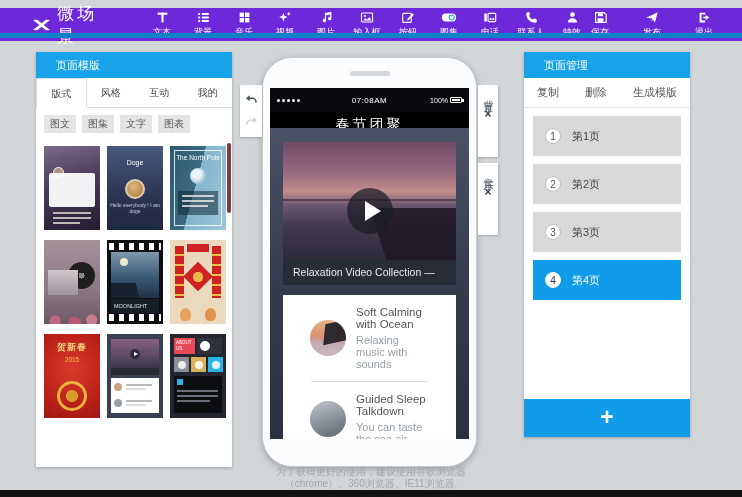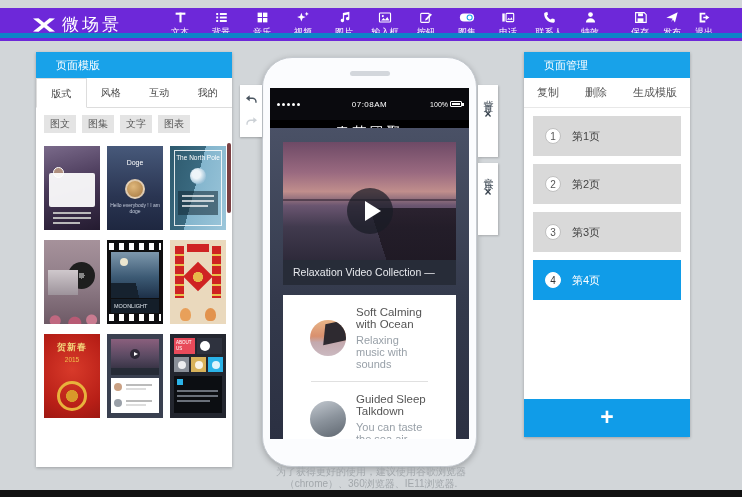--- a/index.html
+++ b/index.html
@@ -8,21 +8,21 @@
   #app { position:relative; width:742px; height:497px; background:#d2d6d9; overflow:hidden; margin:0 auto; }
 
   
   .topbar { position:absolute; left:0; top:8px; width:100%; height:33px; background:#6d28d9; display:flex; align-items:center; z-index:5; }
   .topbar-accent { position:absolute; left:0; top:33px; width:100%; height:5px; background:#0d84c7; z-index:5; }
   .logo { display:flex; align-items:center; gap:7px; margin-left:33px; color:#fff; }
   .logo-text { font-size:17px; letter-spacing:3px; }
   .tb-nav { display:flex; margin-left:44px; gap:13px; }
   .tb-item { display:flex; flex-direction:column; align-items:center; justify-content:center; color:#fff; font-size:9px; min-width:28px; cursor:pointer; gap:2px; }
   .tb-item svg { display:block; }
-  .tb-actions { display:flex; margin-left:auto; margin-right:24px; gap:4px; }
+  .tb-actions { display:flex; margin-left:auto; margin-right:24px; gap:24px; }
 
   
   .panel-header { height:26px; background:#18a2e9; color:#fff; font-size:11px; line-height:26px; padding-left:20px; }
 
   
   .left-panel { position:absolute; left:36px; top:52px; width:196px; height:415px; background:#fff; box-shadow:0 1px 3px rgba(0,0,0,.25); }
   .tabs { display:flex; height:30px; border-bottom:1px solid #ddd; }
   .tab { flex:1; text-align:center; line-height:30px; font-size:10px; color:#444; cursor:pointer; }
   .tab.active { border:1px solid #ddd; border-bottom:1px solid #fff; margin-bottom:-1px; background:#fff; }
   .chips { display:flex; gap:6px; padding:7px 8px 5px 8px; }
@@ -91,21 +91,21 @@
   .t9 .blk b { position:absolute; left:3px; right:4px; height:1.5px; background:#6a707a; }
 
   
   .history { position:absolute; left:240px; top:85px; width:22px; height:52px; background:#fff; box-shadow:0 1px 2px rgba(0,0,0,.25); display:flex; flex-direction:column; align-items:center; justify-content:space-evenly; z-index:4; }
   .hist-btn { cursor:pointer; display:flex; }
 
   
   .phone { position:absolute; left:262px; top:57px; width:215px; height:410px; background:#fbfcfe; border:1px solid #c5cad0; border-radius:30px; box-shadow:0 2px 6px rgba(0,0,0,.25); }
   .speaker { position:absolute; top:13px; left:50%; transform:translateX(-50%); width:40px; height:5px; border-radius:3px; background:#d3d7dc; }
   .screen { position:absolute; left:7px; right:7px; top:30px; height:351px; overflow:hidden; background:#2b3042; }
-  .statusbar { height:32px; background:#0a0a0e; display:flex; align-items:center; padding:0 7px; color:#fff; }
+  .statusbar { height:24px; background:#0a0a0e; display:flex; align-items:center; padding:0 7px; color:#fff; }
   .sig { display:flex; gap:2px; width:40px; }
   .sig span { width:3px; height:3px; border-radius:50%; background:#fff; }
   .sb-time { flex:1; text-align:center; font-size:8px; letter-spacing:.5px; }
   .sb-right { width:40px; display:flex; align-items:center; justify-content:flex-end; }
   .sb-batt-label { font-size:7px; }
   .batt { width:12px; height:6px; border:1px solid #fff; border-radius:1px; position:relative; margin-left:2px; }
   .batt::before { content:""; position:absolute; inset:1px; background:#fff; }
   .batt::after { content:""; position:absolute; right:-3px; top:1px; width:2px; height:3px; background:#fff; }
   .titlebar { height:24px; background:#000; color:#fff; text-align:center; font-size:14px; line-height:24px; letter-spacing:3px; cursor:pointer; }
   .pcontent { position:absolute; left:0; right:0; top:40px; bottom:0; background:linear-gradient(180deg,#4a5166 0%,#343a4c 55%,#2b3042 100%); }

